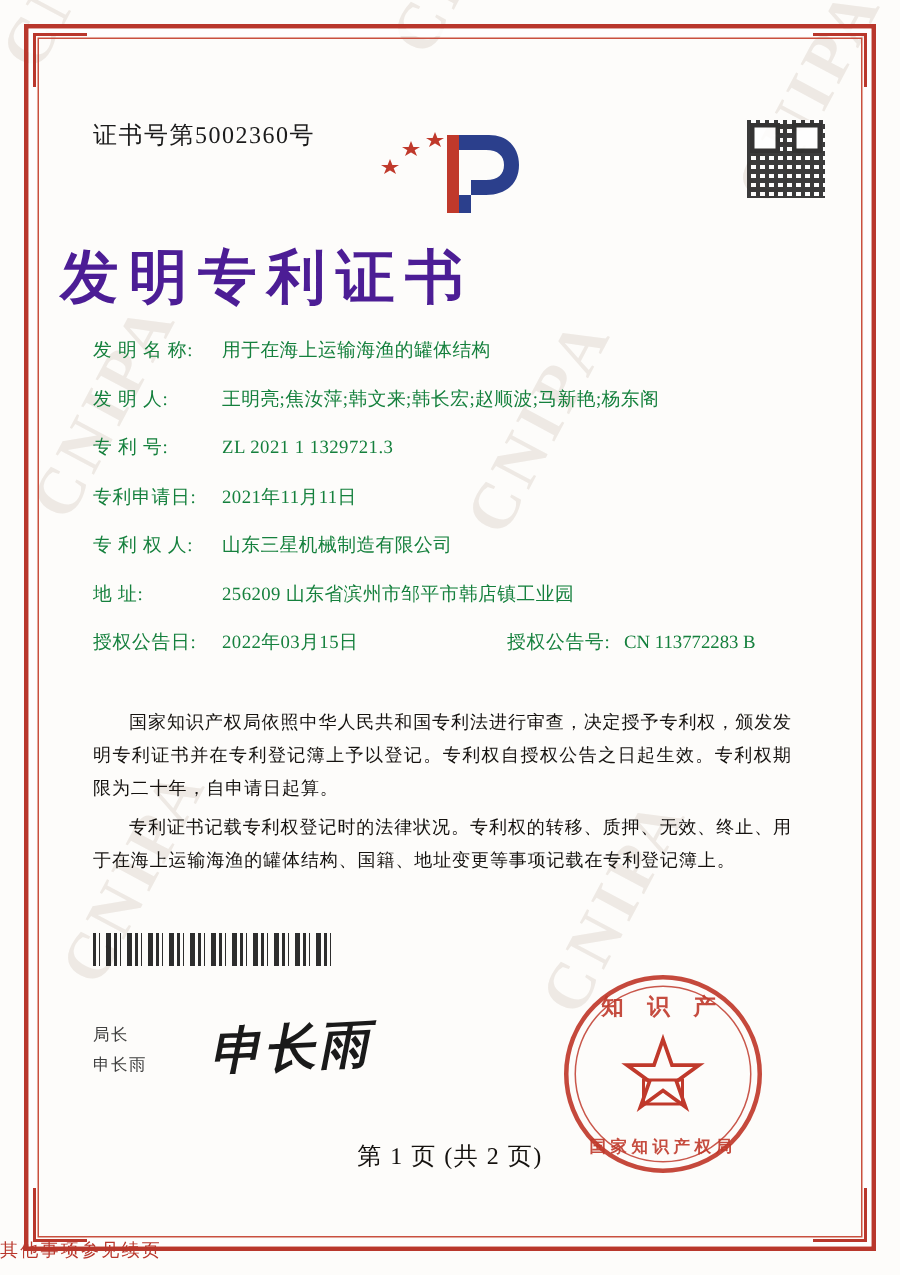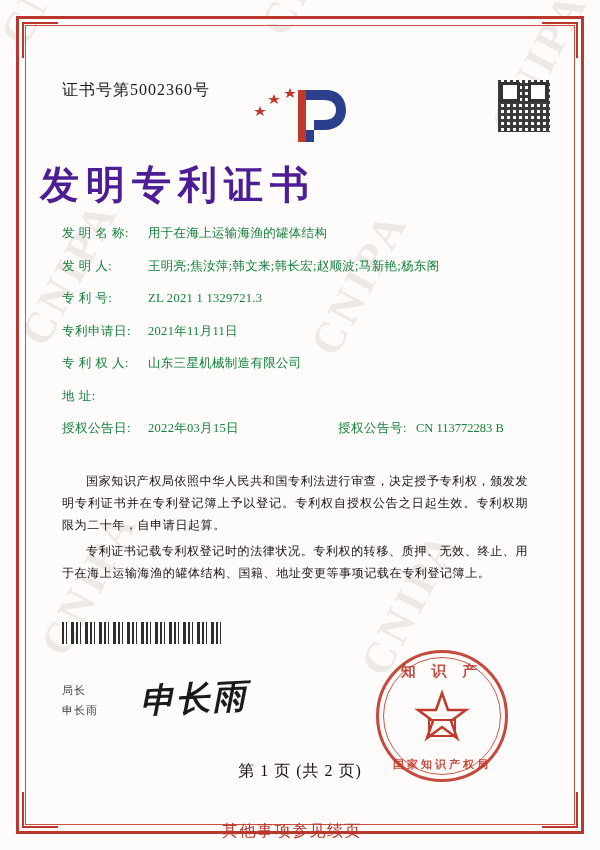--- a/index.html
+++ b/index.html
@@ -289,23 +289,23 @@
     text-align: center;
     font-family: "Liberation Serif", "DejaVu Serif", serif;
     font-size: 16px;
     color: #15120f;
     letter-spacing: 1px;
   }
   .footnote {
     position: absolute;
     left: 0; right: 16px;
     bottom: 8px;
-    text-align: center;
-    font-family: "Liberation Serif", "DejaVu Serif", serif;
-    font-size: 16px;
+    text-align: left;
+    font-family: "Liberation Serif", "DejaVu Serif", serif;
+    font-size: 12px;
     color: #b9372c;
     letter-spacing: 1.5px;
     z-index: 6;
   }
 </style>
 </head>
 <body>
 
 <div class="page">
 
@@ -364,20 +364,21 @@
       <div class="field-row">
         <div class="field-label">专利申请日:</div>
         <div class="field-value">2021年11月11日</div>
       </div>
       <div class="field-row">
         <div class="field-label">专 利 权 人:</div>
         <div class="field-value">山东三星机械制造有限公司</div>
       </div>
       <div class="field-row">
         <div class="field-label">地 址:</div>
+        <div class="field-value">256209 山东省滨州市邹平市韩店镇工业园</div>
       </div>
       <div class="field-row dual">
         <div class="field-label">授权公告日:</div>
         <div class="field-value">2022年03月15日</div>
         <div class="field-label2">授权公告号:</div>
         <div class="field-value2">CN 113772283 B</div>
       </div>
     </div>
 
     <div class="paras">

